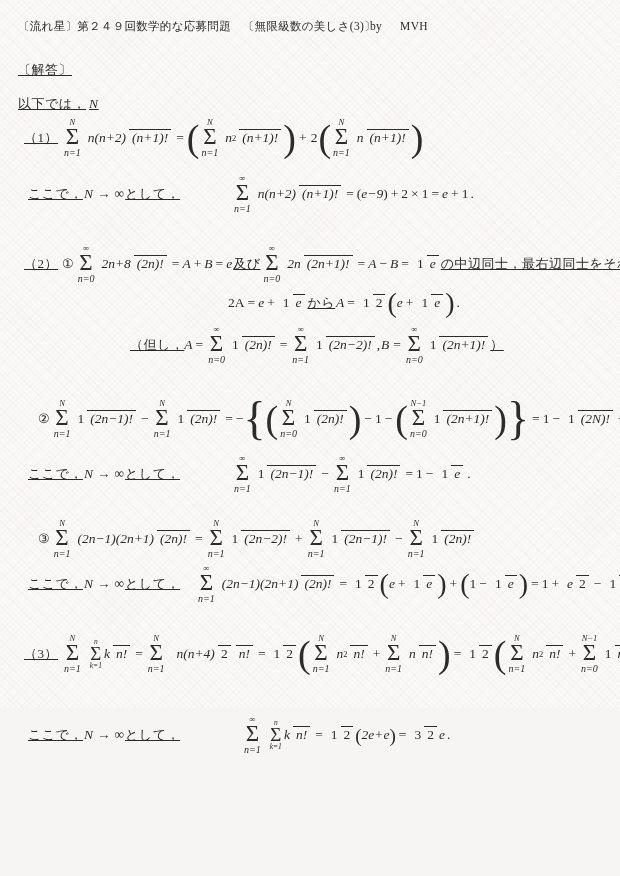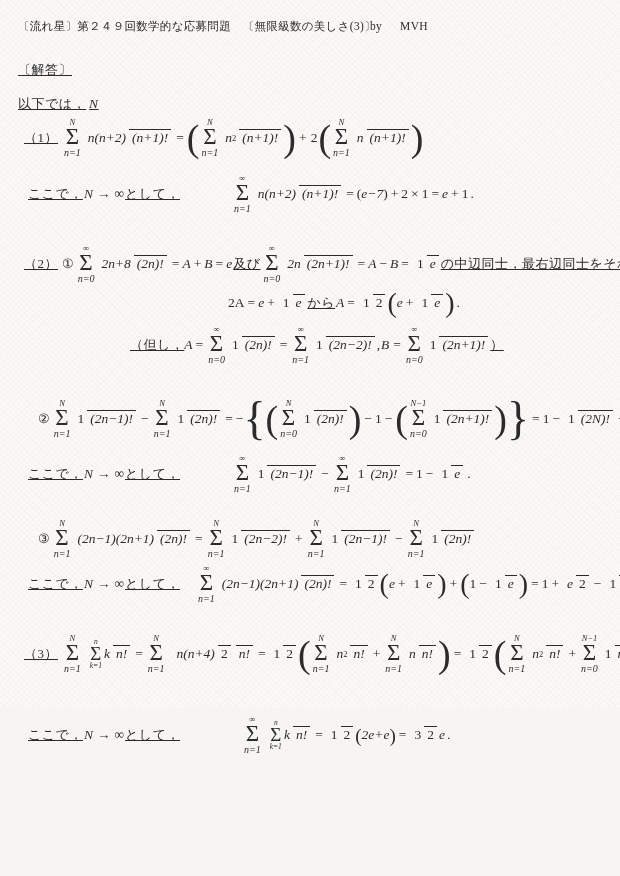--- a/index.html
+++ b/index.html
@@ -115,21 +115,21 @@
         <span class="t">∞</span>
         <span class="s">Σ</span>
         <span class="b">n=1</span>
       </span>
     <span class="fr">
         <span class="nu mi">n(n+2)</span>
         <span class="de mi">(n+1)!</span>
       </span>
     <span class="op">=</span>
     <span>(</span>
-    <span class="mi">e−7</span>
+    <span class="mi">e−9</span>
     <span>)</span>
     <span class="op">+</span>
     <span>2</span>
     <span class="op">×</span>
     <span>1</span>
     <span class="op">=</span>
     <span class="mi">e</span>
     <span class="op">+</span>
     <span>1</span>
     <span class="per">.</span>

